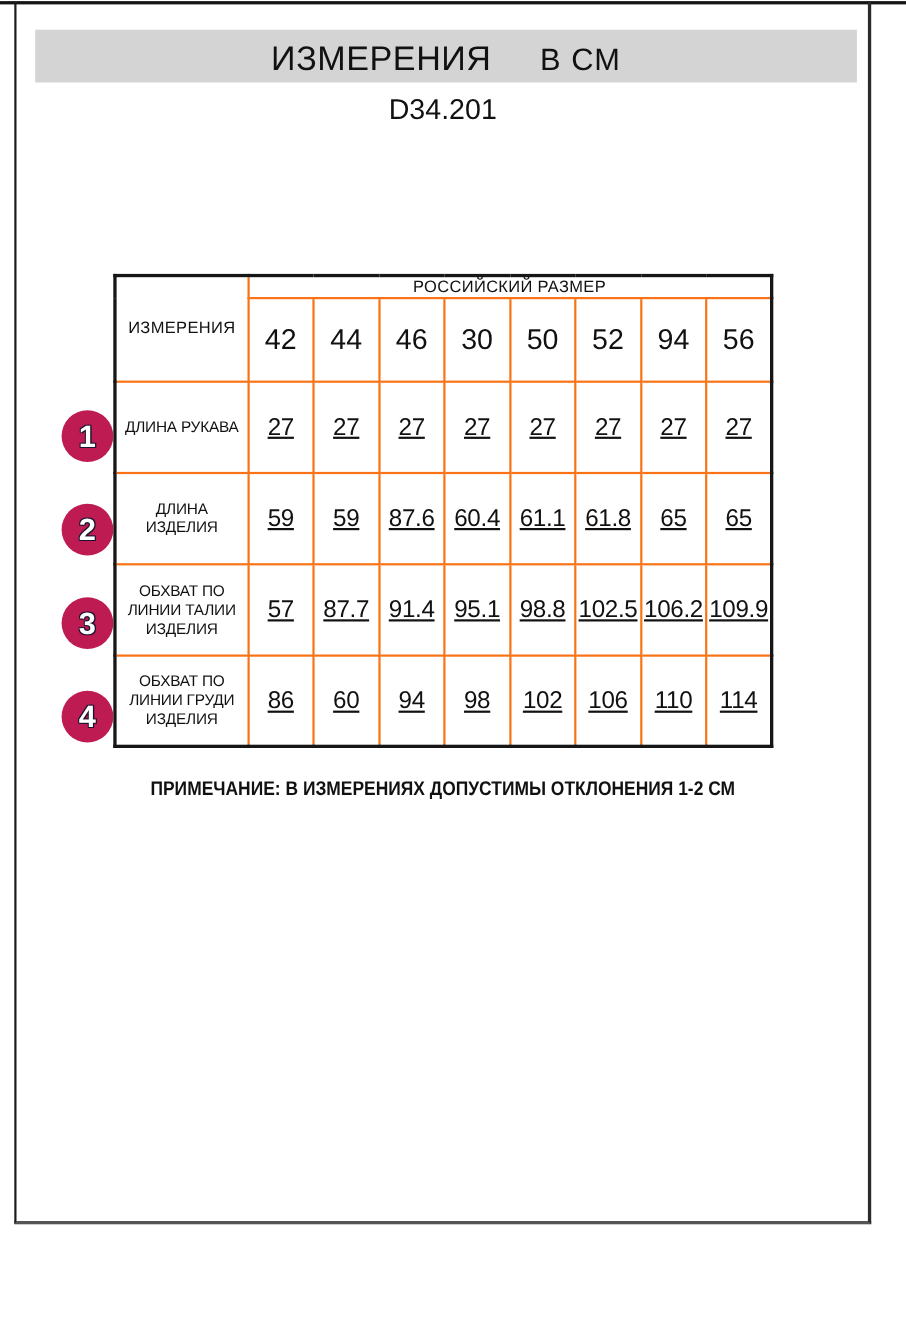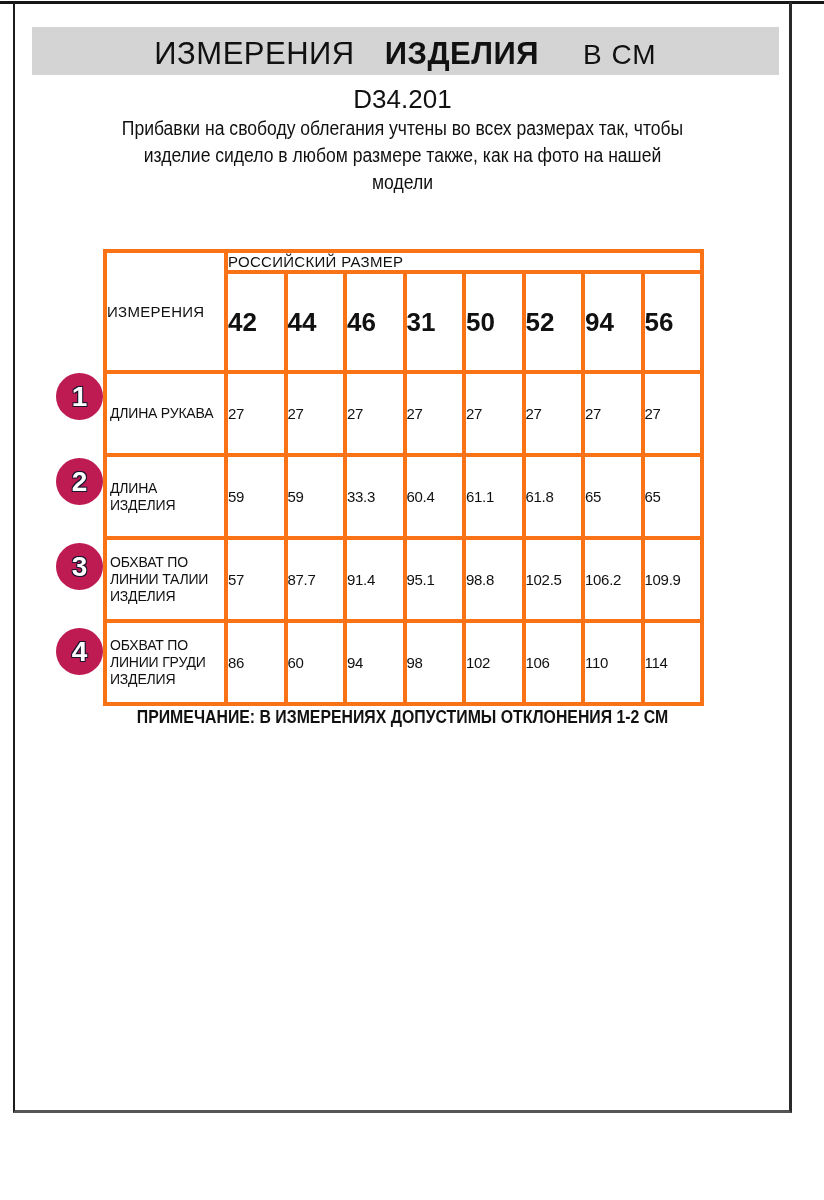--- a/index.html
+++ b/index.html
@@ -68,41 +68,42 @@
 
   table.size-table {
     position: absolute;
     left: 103px; top: 249px;
     width: 597px;
     border-collapse: collapse;
     table-layout: fixed;
     border: 3px solid #161616;
   }
   .size-table td {
-    border: 4px solid #f97316;
-    text-align: left;
+    border: 2px solid #f97316;
+    text-align: center;
     vertical-align: middle;
     background: #fff;
   }
   col.label-col { width: 121px; }
   col.size-col { width: 59.5px; }
   td.group-header { height: 20px; font-size: 15px; font-weight: 400; letter-spacing: 0.3px; }
   td.corner-cell { font-size: 15px; font-weight: 400; letter-spacing: 0.3px; }
-  td.size-head { height: 100px; font-size: 26px; font-weight: 700; }
+  td.size-head { height: 76px; font-size: 26px; font-weight: 400; }
   tr.data-row { height: 83px; }
   td.row-label {
     font-size: 14px;
     line-height: 17px;
     padding: 0 3px;
     letter-spacing: -0.2px;
   }
   td.value-cell {
-    font-size: 15px;
+    font-size: 22px;
     font-weight: 400;
     letter-spacing: -0.3px;
+    text-decoration: underline;
   }
 
   .row-badge {
     position: absolute;
     left: 56px;
     width: 47px; height: 47px;
     border-radius: 50%;
     display: flex;
     align-items: center;
     justify-content: center;
@@ -131,31 +132,25 @@
 </head>
 <body>
 
 <div class="page">
 
   <div class="top-edge"></div>
   <div class="frame"></div>
 
   <div class="title-bar" style="background: rgb(212, 212, 212);">
     <span class="title-regular">ИЗМЕРЕНИЯ</span>
-    <span class="title-bold">ИЗДЕЛИЯ</span>
     <span class="title-unit">В СМ</span>
   </div>
 
   <div class="product-code">D34.201</div>
 
-  <div class="description">
-    <div class="line">Прибавки на свободу облегания учтены во всех размерах так, чтобы</div>
-    <div class="line">изделие сидело в любом размере также, как на фото на нашей</div>
-    <div class="line">модели</div>
-  </div>
 
   <table class="size-table">
     <colgroup>
       <col class="label-col">
       <col class="size-col">
         <col class="size-col">
         <col class="size-col">
         <col class="size-col">
       <col class="size-col">
         <col class="size-col">
@@ -164,21 +159,21 @@
     </colgroup>
     <tbody>
       <tr>
         <td class="corner-cell" rowspan="2">ИЗМЕРЕНИЯ</td>
         <td class="group-header" colspan="8">РОССИЙСКИЙ РАЗМЕР</td>
       </tr>
       <tr id="sizes-row">
           <td class="size-head">42</td>
           <td class="size-head">44</td>
           <td class="size-head">46</td>
-          <td class="size-head">31</td>
+          <td class="size-head">30</td>
           <td class="size-head">50</td>
           <td class="size-head">52</td>
           <td class="size-head">94</td>
           <td class="size-head">56</td>
         </tr>
     </tbody>
     <tbody id="table-body">
         <tr class="data-row">
           <td class="row-label">ДЛИНА РУКАВА</td>
           <td class="value-cell">27</td>
@@ -187,21 +182,21 @@
           <td class="value-cell">27</td>
           <td class="value-cell">27</td>
           <td class="value-cell">27</td>
           <td class="value-cell">27</td>
           <td class="value-cell">27</td>
         </tr>
         <tr class="data-row">
           <td class="row-label">ДЛИНА ИЗДЕЛИЯ</td>
           <td class="value-cell">59</td>
           <td class="value-cell">59</td>
-          <td class="value-cell">33.3</td>
+          <td class="value-cell">87.6</td>
           <td class="value-cell">60.4</td>
           <td class="value-cell">61.1</td>
           <td class="value-cell">61.8</td>
           <td class="value-cell">65</td>
           <td class="value-cell">65</td>
         </tr>
         <tr class="data-row">
           <td class="row-label">ОБХВАТ ПО ЛИНИИ ТАЛИИ ИЗДЕЛИЯ</td>
           <td class="value-cell">57</td>
           <td class="value-cell">87.7</td>

